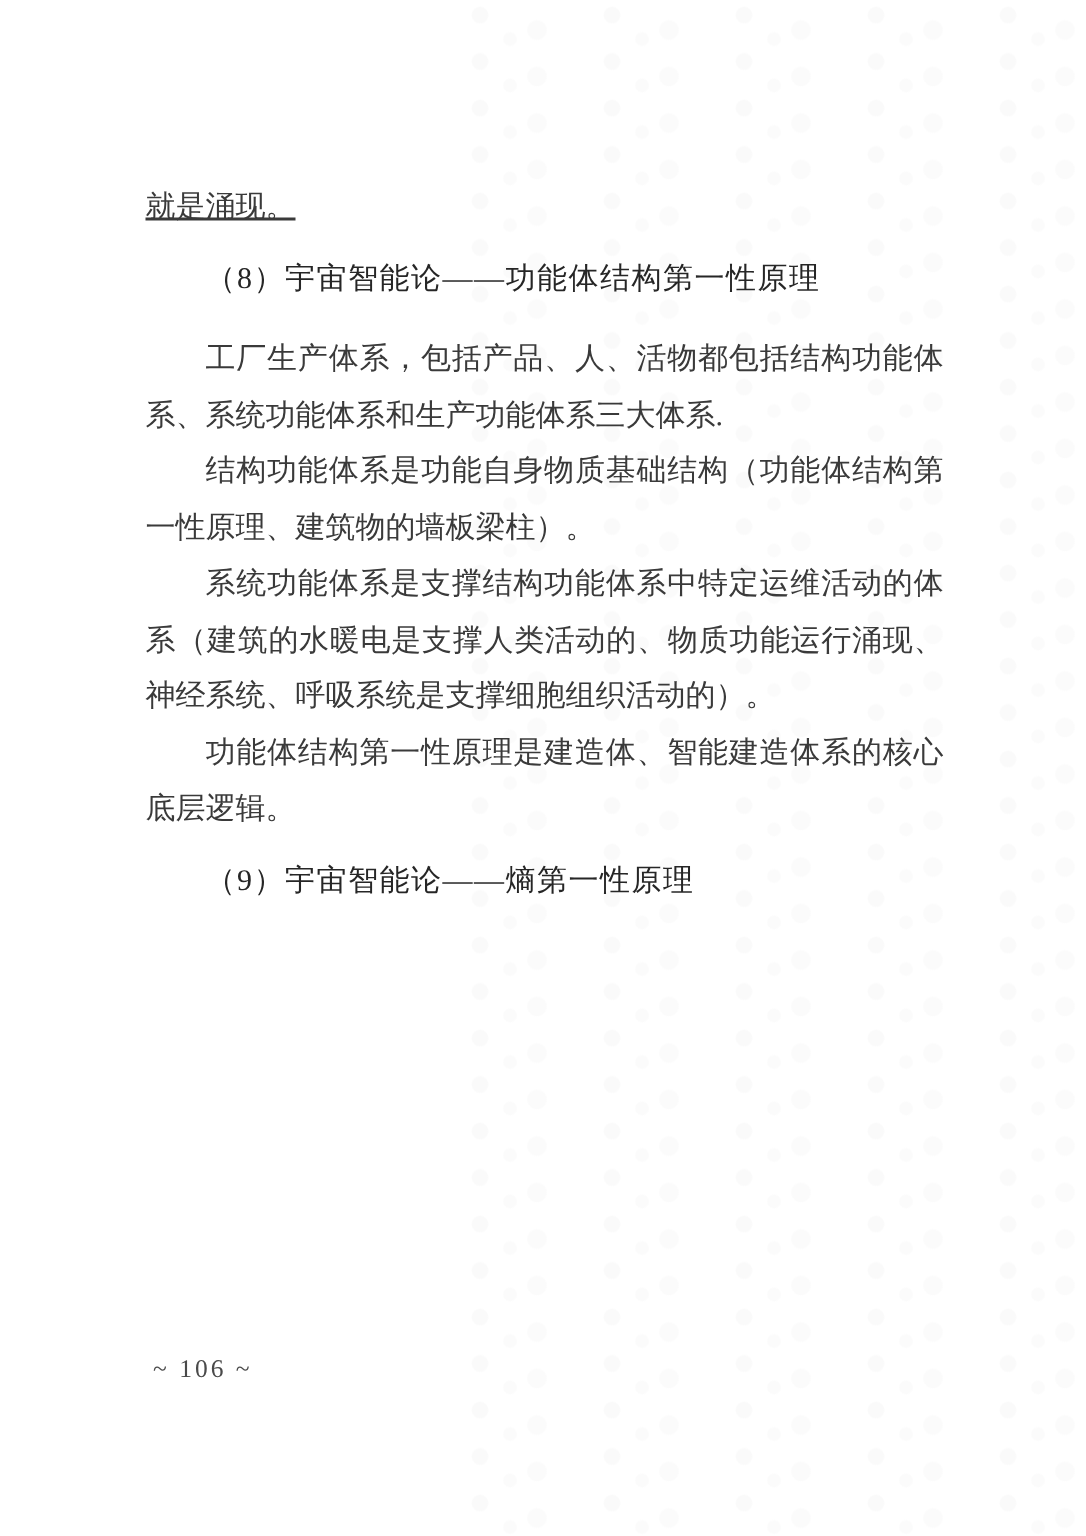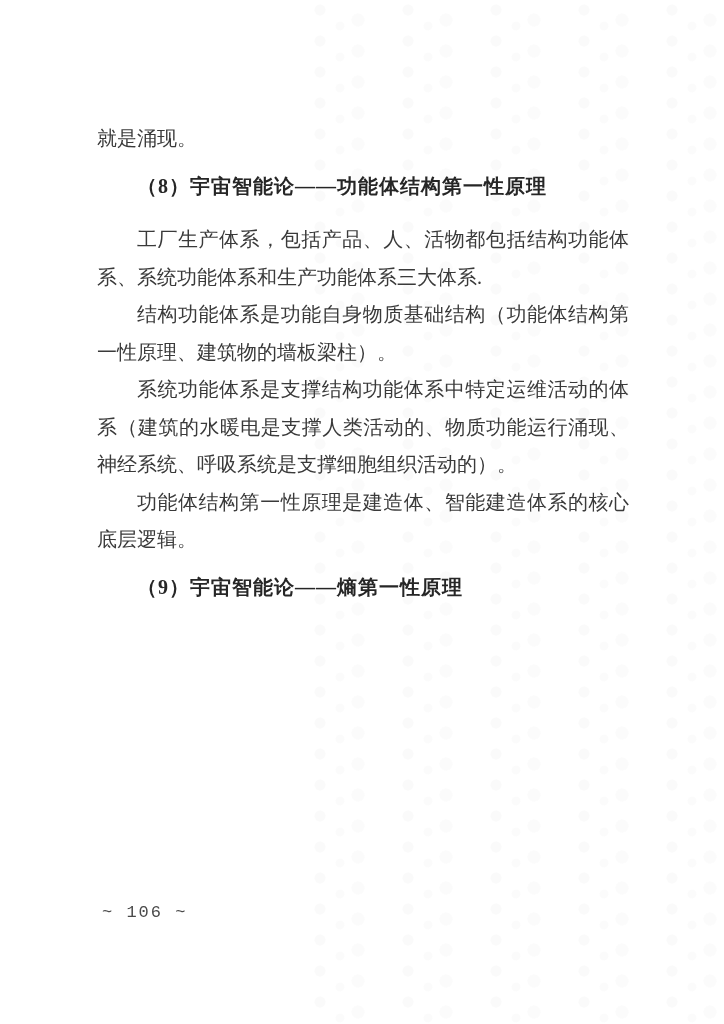--- a/index.html
+++ b/index.html
@@ -38,40 +38,41 @@
     line-height: 37.5px;
     color: #3a3a3a;
     text-align: justify;
   }
   .para {
     margin: 0;
     text-indent: 2em;
   }
   .para.no-indent {
     text-indent: 0;
+    text-decoration: underline;
   }
   .heading {
     margin: 10px 0 16px 0;
     font-size: 20px;
     line-height: 37.5px;
-    font-weight: bold;
+    font-weight: normal;
     color: #262626;
     text-indent: 2em;
     text-align: left;
     letter-spacing: 1px;
   }
   .page-footer {
     position: absolute;
     left: 102px;
     top: 902px;
     font-size: 17px;
     line-height: 22px;
     color: #4a4a4a;
     letter-spacing: 2px;
-    font-family: Liberation Mono, monospace;
+    font-family: Liberation Serif, serif;
   }
 </style>
 </head>
 <body>
 
 <div class="page">
   <div class="watermark"></div>
 
   <main class="content">
     <p class="para no-indent">就是涌现。</p>

